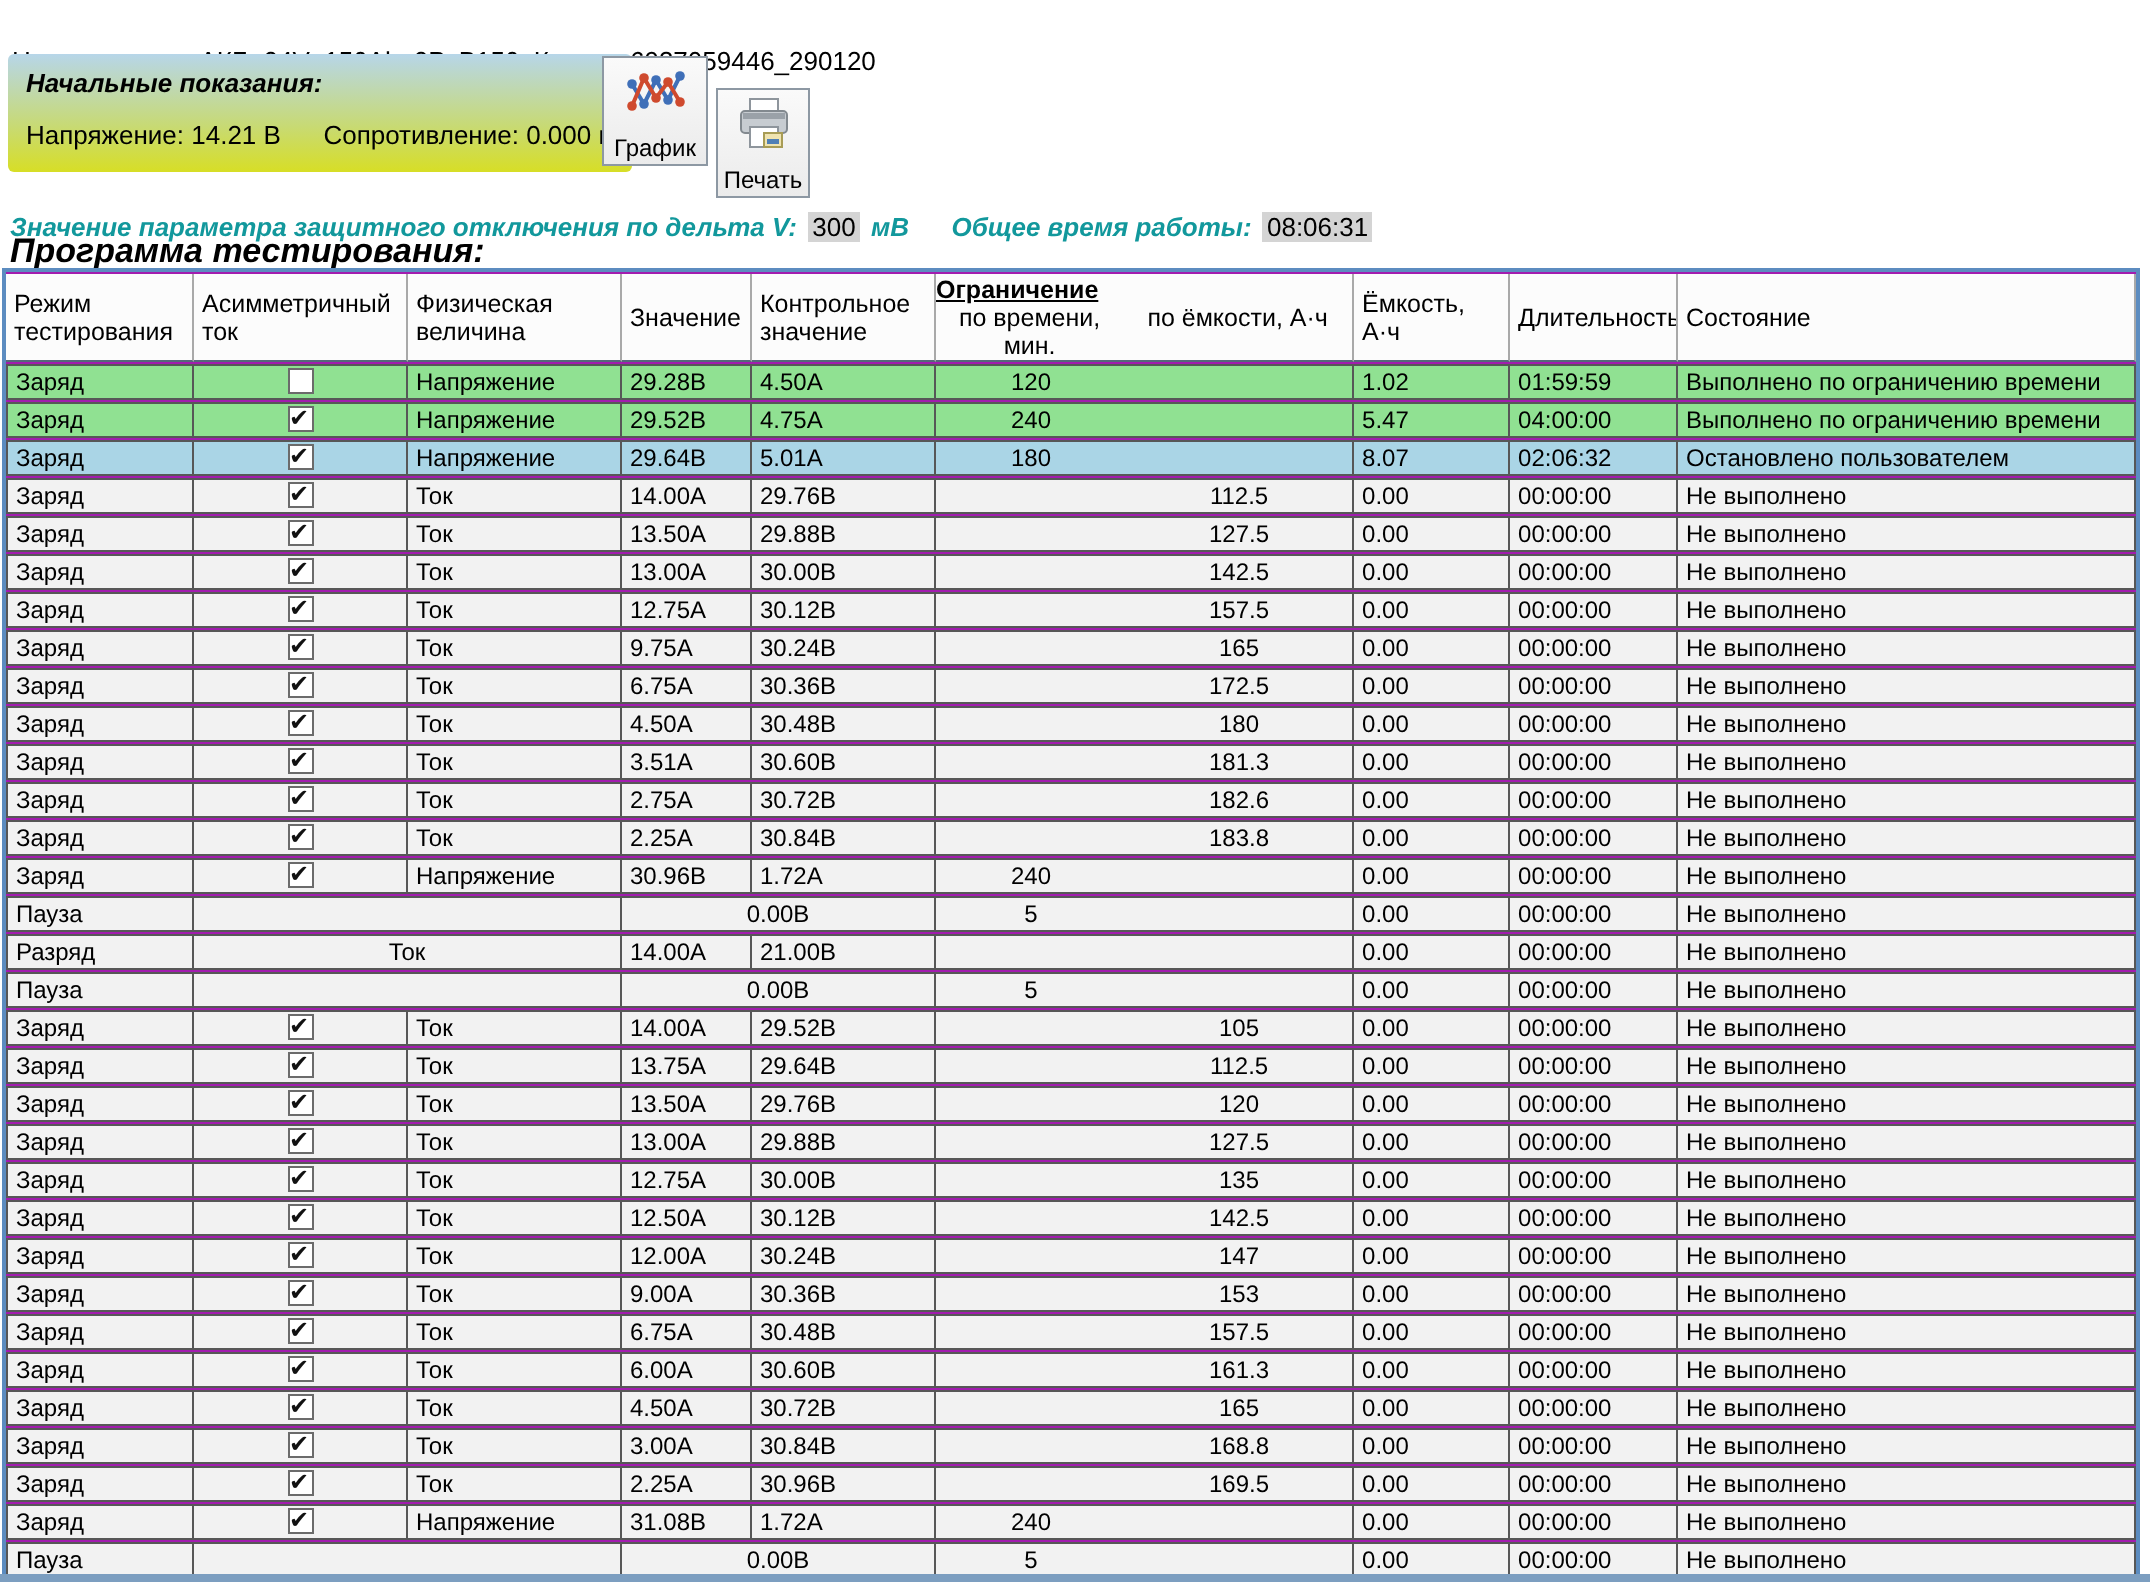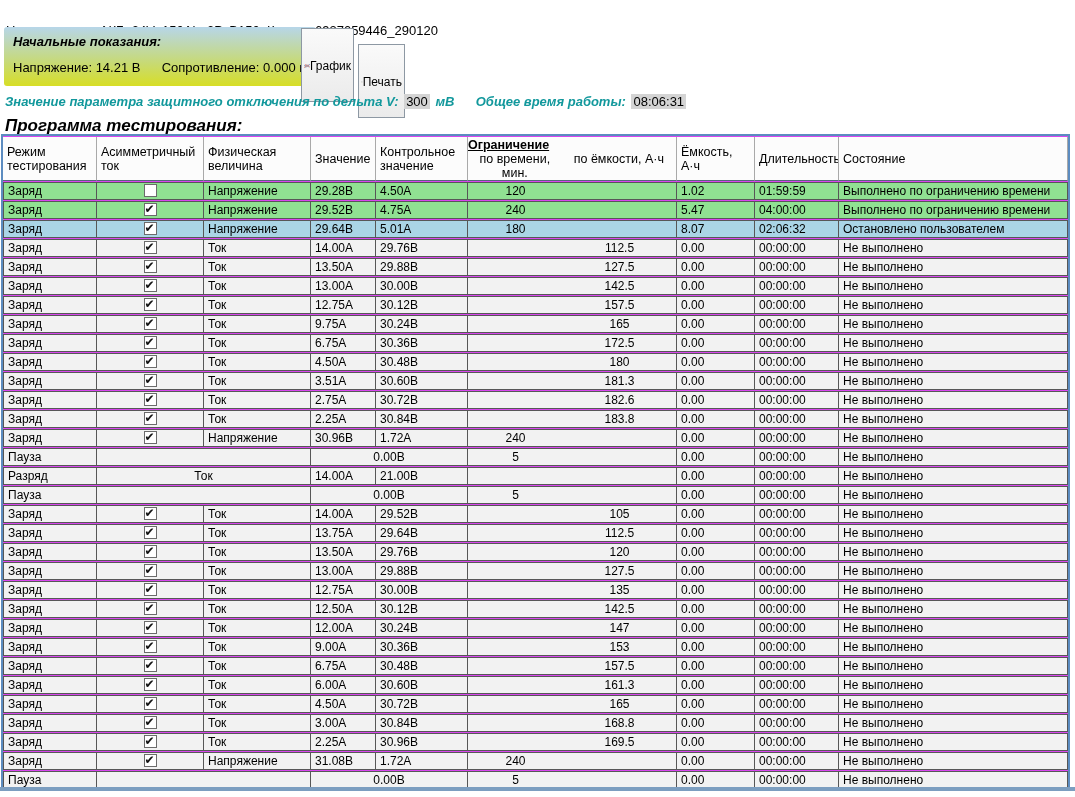--- a/index.html
+++ b/index.html
@@ -8,39 +8,39 @@
 
   .name-line{position:absolute;left:6px;top:23px;font-size:13px;white-space:nowrap;}
 
   .readings{position:absolute;left:4px;top:27px;width:312px;height:59px;box-sizing:border-box;
     border-radius:3px;background:linear-gradient(180deg,#b7d6e9 0%,#c8da72 62%,#d7de26 100%);
     padding:7px 9px;}
   .readings-title{font-size:13px;font-weight:bold;font-style:italic;}
   .readings-values{font-size:13px;margin-top:11px;white-space:nowrap;}
   .rv-gap{display:inline-block;width:14px;}
 
-  .tool-button{position:absolute;top:28px;height:74px;box-sizing:border-box;cursor:pointer;
+  .tool-button{position:absolute;top:28px;height:55px;box-sizing:border-box;cursor:pointer;
     background:linear-gradient(180deg,#fafafa,#ebebeb);border:1px solid #8d98a3;
-    display:flex;flex-direction:row;align-items:center;justify-content:space-between;
+    display:flex;flex-direction:column;align-items:center;justify-content:space-between;
     padding:3px 2px 1px 2px;}
   .btn-chart{left:301px;width:53px;}
   .btn-print{left:358px;width:47px;margin-top:16px;}
   .tool-button .lbl{font-size:12px;line-height:14px;}
 
-  .protection-line{position:absolute;left:5px;top:94px;font-size:13px;font-weight:bold;
+  .protection-line{position:absolute;left:5px;top:106px;font-size:13px;font-weight:bold;
     font-style:italic;color:#12989c;white-space:nowrap;}
   .chip{display:inline-block;background:#d4d4d4;color:#000;font-weight:normal;
     font-style:normal;padding:0 2px;margin:0 2px;}
   .sp{display:inline-block;width:14px;}
 
   .program-title{position:absolute;left:5px;top:116px;font-size:17px;font-weight:bold;
     font-style:italic;color:#000;}
 
   .tablewrap{position:absolute;left:1px;top:134px;width:1069px;height:653px;box-sizing:border-box;
-    border:2px solid #5c8cc0;border-bottom:none;background:#d946ef;overflow:hidden;}
+    border:2px solid #5c8cc0;border-bottom:none;background:#a21caf;overflow:hidden;}
   table{border-collapse:separate;border-spacing:0 1px;table-layout:fixed;width:1065px;font-size:12px;}
   thead th{font-size:12.5px;font-weight:normal;text-align:left;vertical-align:middle;
     background:#fcfcfc;border-right:1px solid #a9a9a9;border-bottom:1px solid #56687a;
     height:41px;padding:1px 4px;box-sizing:border-box;overflow:hidden;}
   th.lim{padding:1px 0 0 0;}
   .lim-title{text-align:left;font-weight:bold;text-decoration:underline;}
   .lim-sub{display:flex;width:100%;}
   .lim-sub span{display:inline-block;text-align:center;}
   .lim-sub span:first-child{width:45%;}
   .lim-sub span:last-child{width:55%;}

